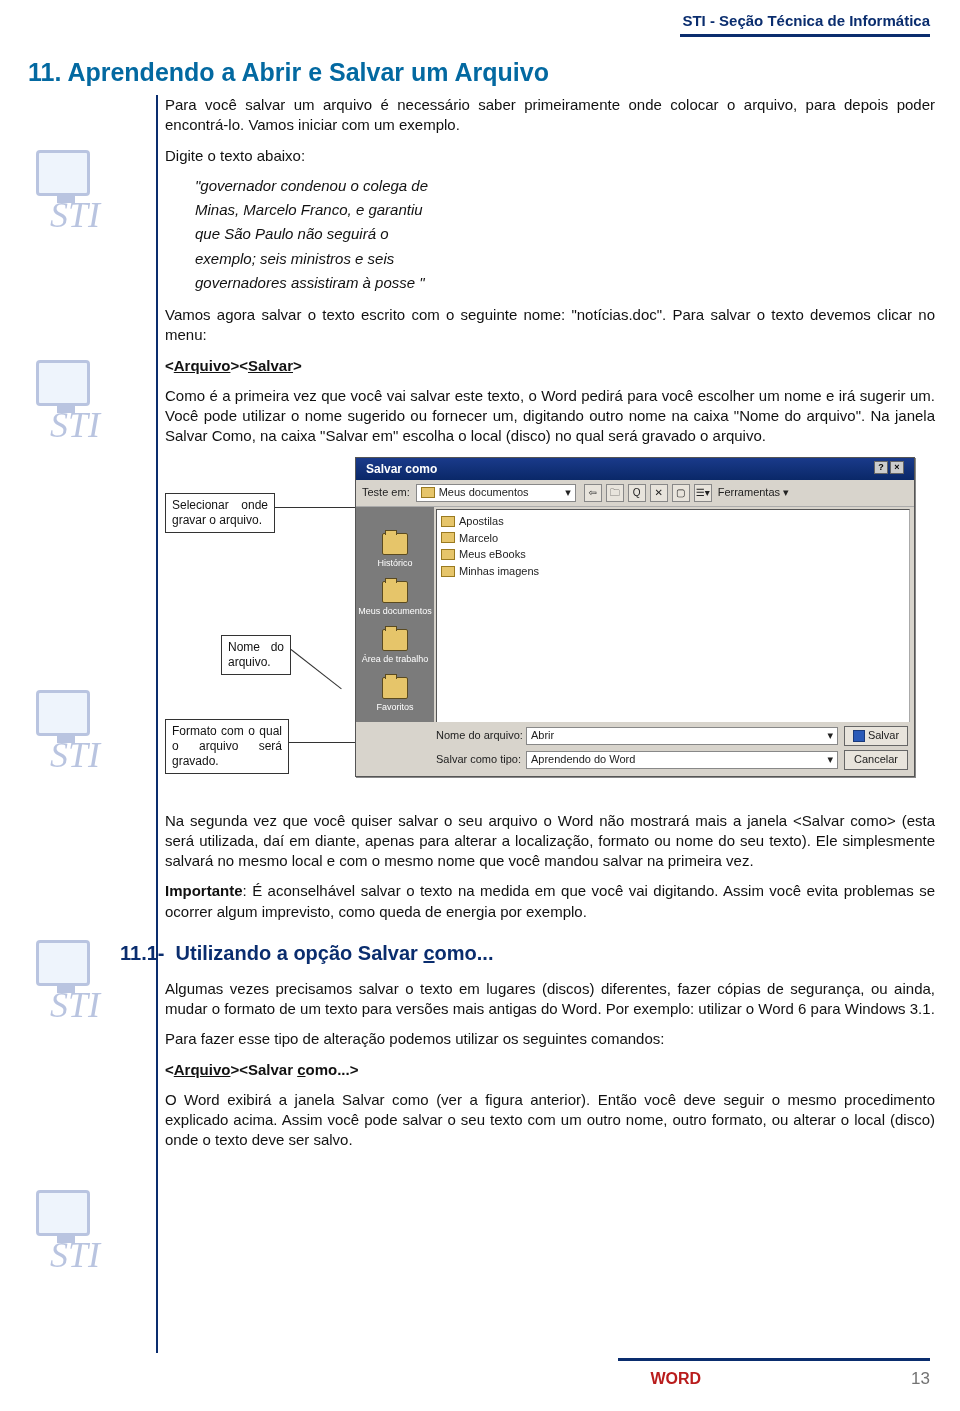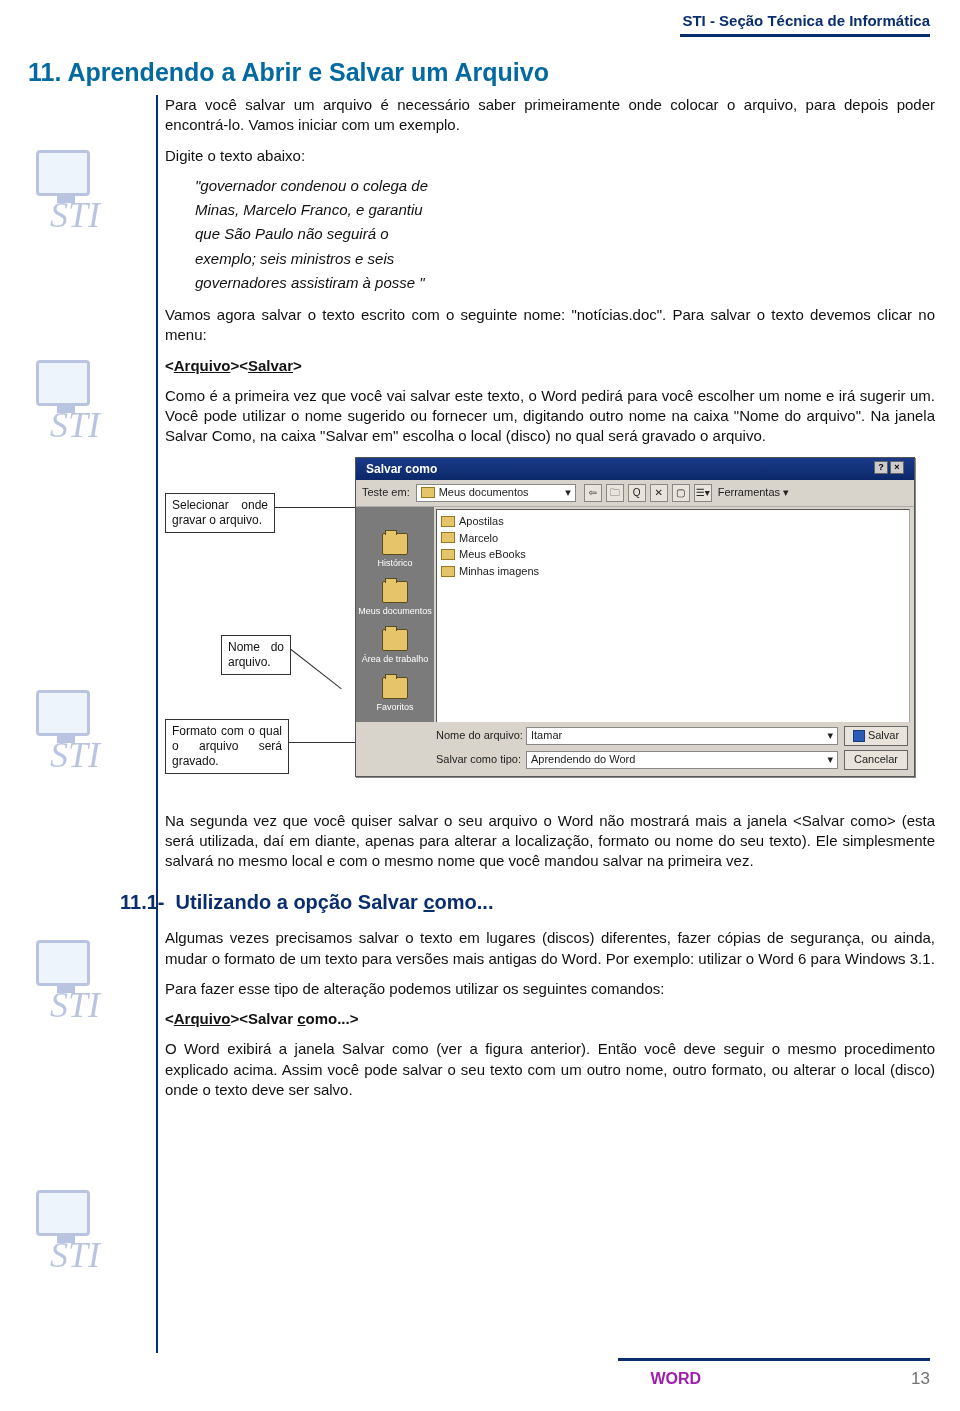--- a/index.html
+++ b/index.html
@@ -271,21 +271,21 @@
     position: absolute;
     bottom: 50px;
     left: 618px;
     right: 30px;
     border-top: 2px solid #0a2d6e;
     border-bottom: 1px solid #0a2d6e;
     height: 3px;
   }
   .footer-word {
     font-weight: bold;
-    color: #a21caf;
+    color: #b91c1c;
     font-size: 16px;
   }
   .footer-page {
     font-weight: normal;
     color: #737373;
     font-size: 17px;
   }
 </style>
 </head>
 <body>
@@ -393,40 +393,41 @@
             </div>
           <div class="file-row">
               <span class="folder-ico"></span>
               <span>Minhas imagens</span>
             </div>
         </div>
       </div>
       <div class="dialog-bottom">
         <span>Nome do arquivo:</span>
         <div class="df-input">
-            <span>Itamar</span>
+            <span>Abrir</span>
             <span style="margin-left:auto">▾</span>
           </div>
         <div class="df-btn">
             <span class="save-ico"></span>
             <span>Salvar</span>
           </div>
         <span>Salvar como tipo:</span>
         <div class="df-input">
             <span>Aprendendo do Word</span>
             <span style="margin-left:auto">▾</span>
           </div>
         <div class="df-btn">
             <span>Cancelar</span>
           </div>
       </div>
     </div>
   </div>
 
   <p>Na segunda vez que você quiser salvar o seu arquivo o Word não mostrará mais a janela &lt;Salvar como&gt; (esta será utilizada, daí em diante, apenas para alterar a localização, formato ou nome do seu texto). Ele simplesmente salvará no mesmo local e com o mesmo nome que você mandou salvar na primeira vez.</p>
+  <p><b><span>Importante</span></b><span>:  É aconselhável salvar o texto na medida em que você vai digitando. Assim você evita problemas se ocorrer algum imprevisto, como queda de energia por exemplo.</span></p>
 
   <h3 class="subheading">11.1-&nbsp;&nbsp;Utilizando a opção Salvar <span class="underline">c</span>omo...</h3>
 
   <p>Algumas vezes precisamos salvar o texto em lugares (discos) diferentes, fazer cópias de segurança, ou ainda, mudar o formato de um texto para versões mais antigas do Word. Por exemplo: utilizar o Word 6 para Windows 3.1.</p>
   <p>Para fazer esse tipo de alteração podemos utilizar os seguintes comandos:</p>
   <p class="menu-path">
     &lt;<span class="underline"><span>Arquivo</span></span>&gt;&lt;Salvar <span class="underline"><span>c</span></span>omo...&gt;
   </p>
   <p>O Word exibirá a janela Salvar como (ver a figura anterior). Então você deve seguir o mesmo procedimento explicado acima. Assim você pode salvar o seu texto com um outro nome, outro formato, ou alterar o local (disco) onde o texto deve ser salvo.</p>
 </div>

